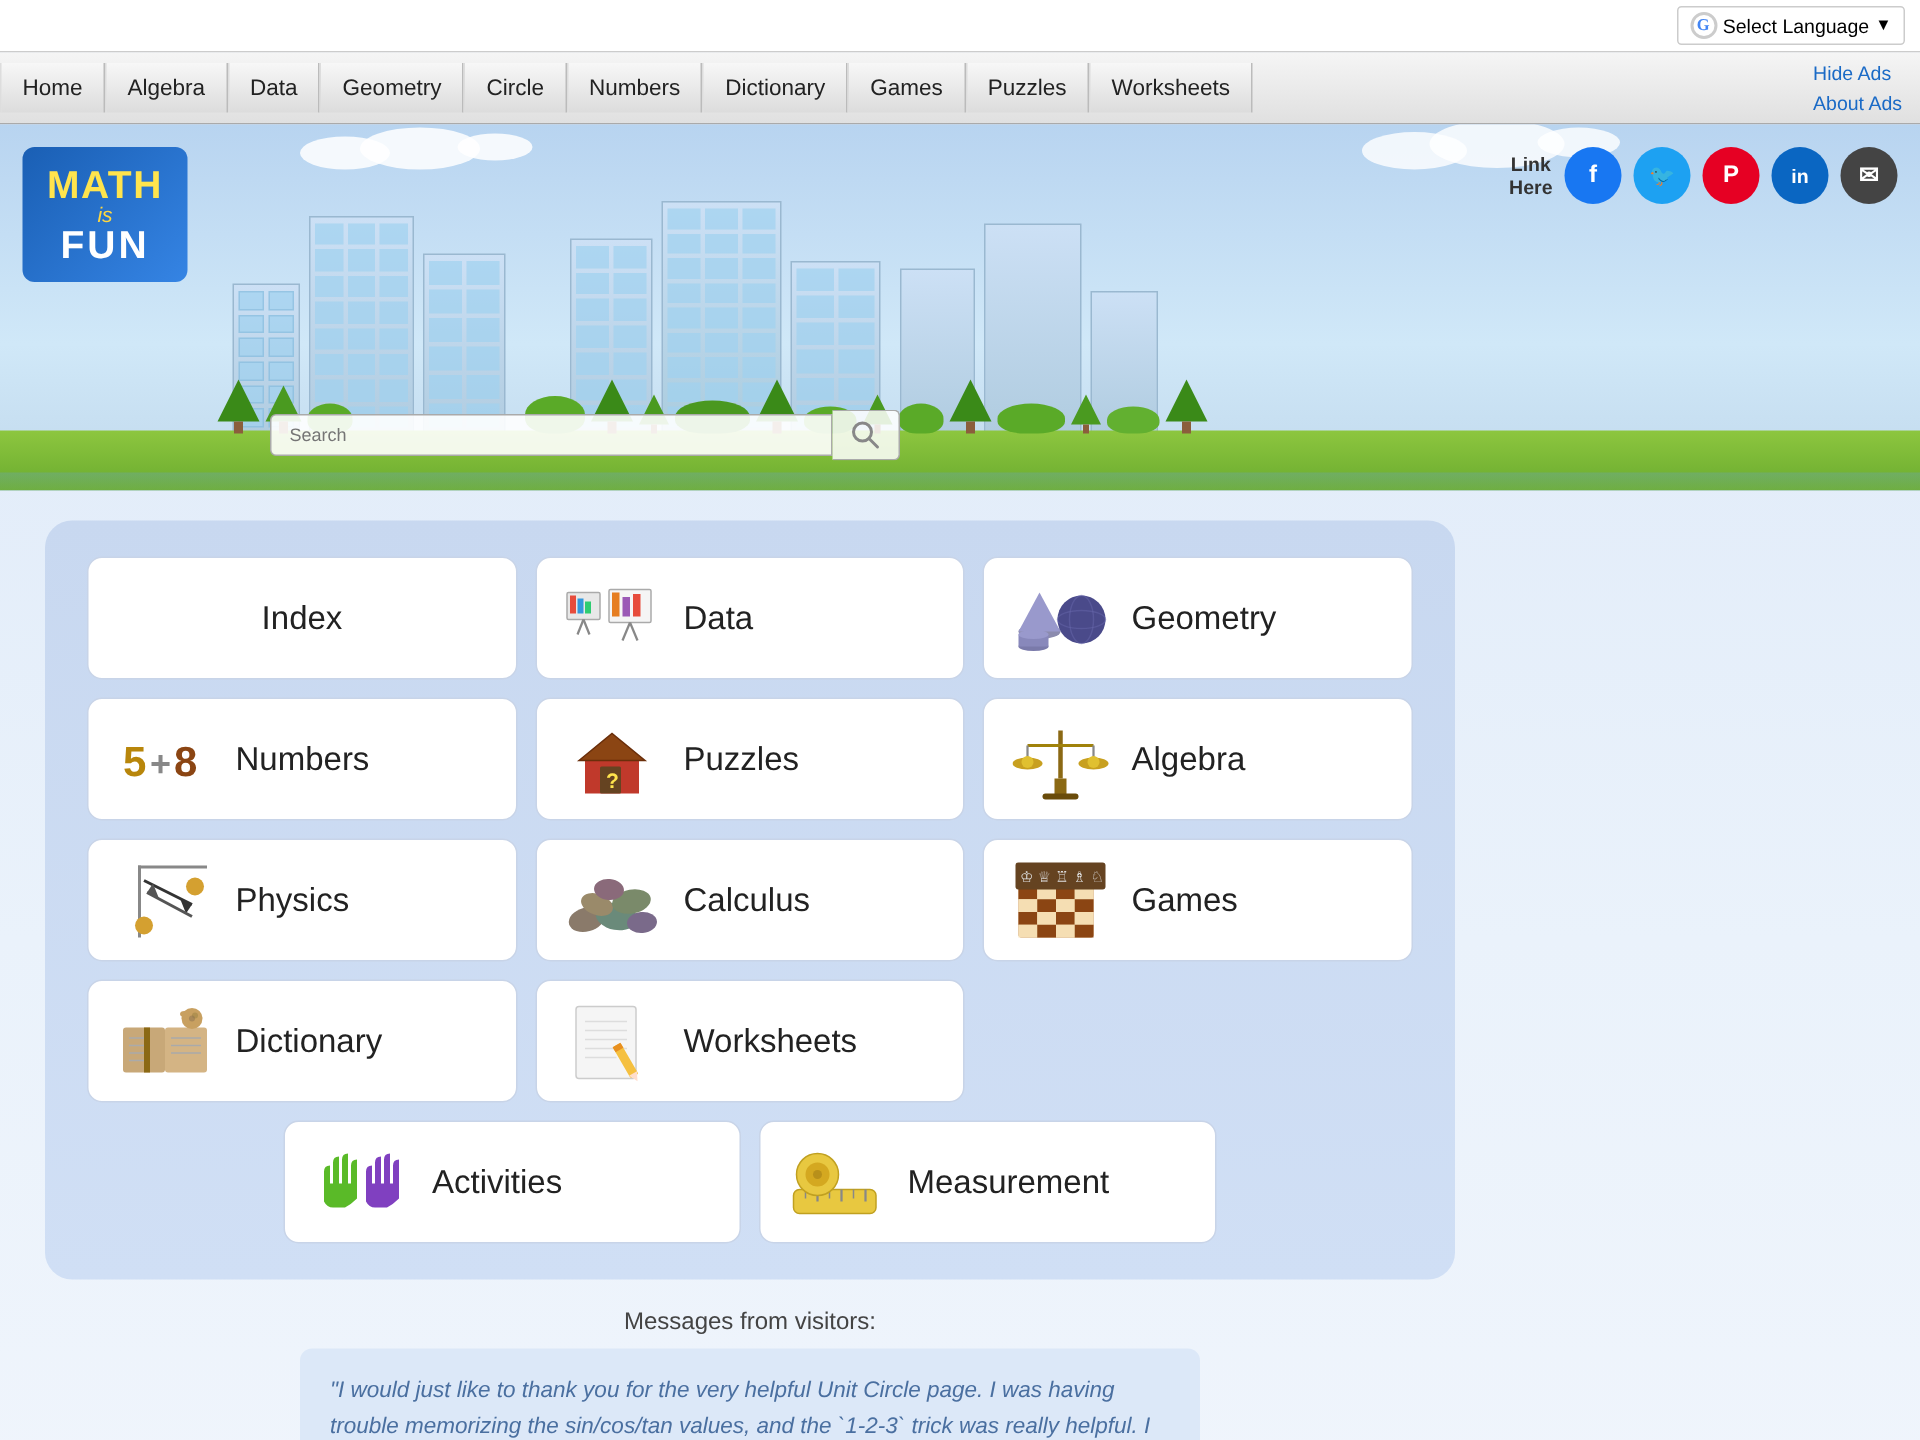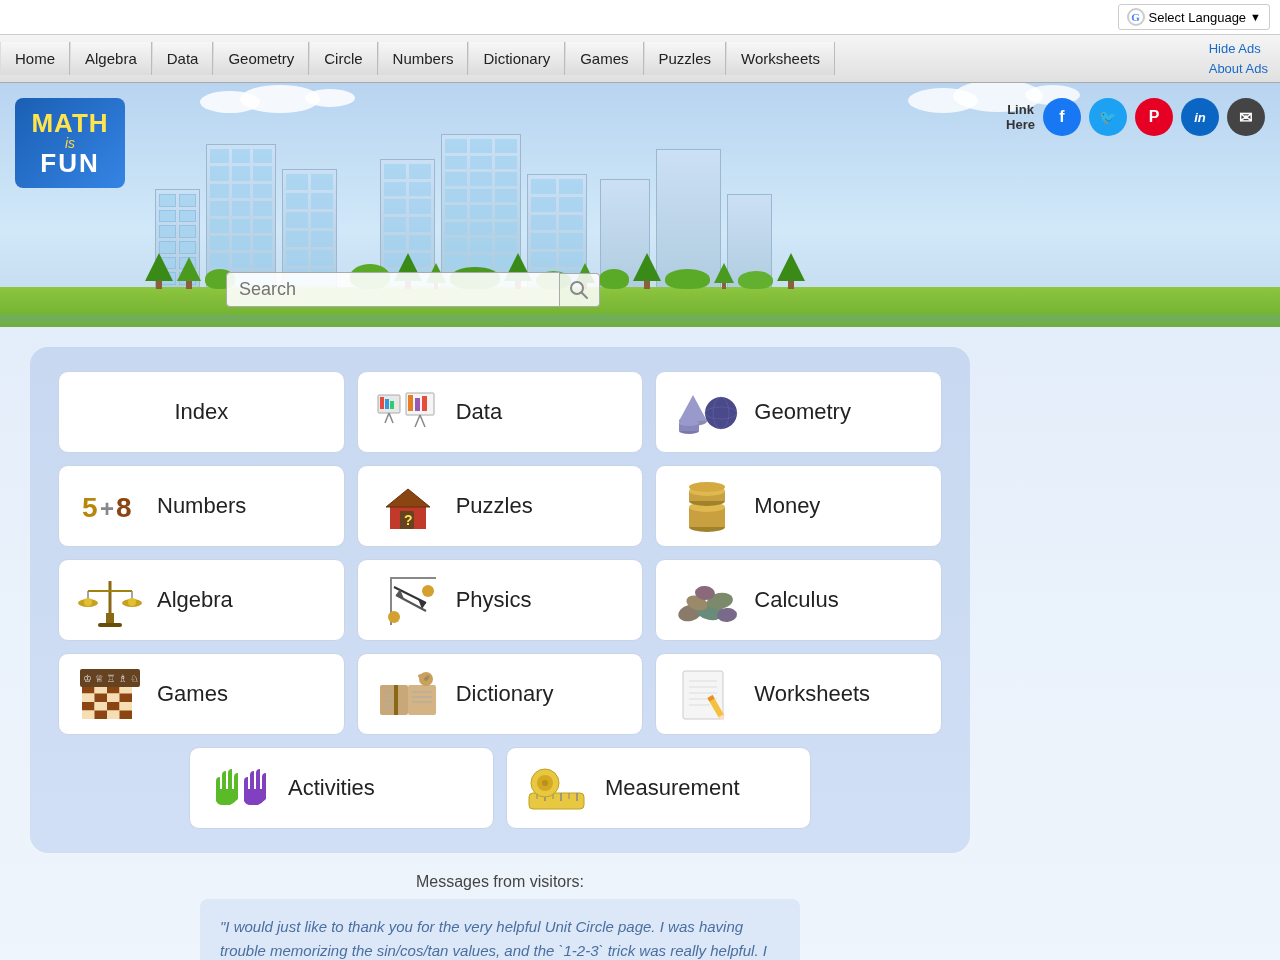--- a/index.html
+++ b/index.html
@@ -130,24 +130,23 @@
       width: 420px;
       display: flex;
       align-items: center;
       z-index: 10;
     }
     #search-input-field {
       width: 380px;
       padding: 6px 12px;
       border: 1px solid #aaa;
       border-radius: 4px 0 0 4px;
-      font-size: 18px;
+      font-size: 12px;
       color: #888;
       background: rgba(255,255,255,0.9);
-      margin-left: 46px;
     }
     #search-btn {
       width: 46px;
       height: 34px;
       background: rgba(255,255,255,0.85);
       border: 1px solid #aaa;
       border-left: none;
       border-radius: 0 4px 4px 0;
       cursor: pointer;
       display: flex;
@@ -591,21 +590,21 @@
     <button class="social-btn fb">
       <span>f</span>
     </button>
     <button class="social-btn tw">
       <span style="font-size:14px;">🐦</span>
     </button>
     <button class="social-btn pt">
       <span style="font-size:16px;">P</span>
     </button>
     <button class="social-btn li">
-      <span style="font-size:13px;font-weight:bold;font-style:italic;">in</span>
+      <span style="font-size:13px;font-weight:bold;">in</span>
     </button>
     <button class="social-btn em">
       <span style="font-size:16px;">✉</span>
     </button>
   </div>
 </div>
 
 <div id="main-content" style="padding: 20px 30px; max-width:1000px;">
   <div id="topic-grid-container">
     <div id="topic-grid">
@@ -677,35 +676,20 @@
             <rect x="14" y="28" width="36" height="22" fill="#c0392b"></rect>
             <rect x="24" y="32" width="14" height="18" fill="#654321" rx="1"></rect>
             <text x="28" y="46" font-size="14" font-weight="bold" fill="#ffe44d">?</text>
 
             <polygon points="10,28 32,10 54,28" fill="none" stroke="#6a2e0a" stroke-width="1"></polygon>
           </svg>
         </div>
         <span class="topic-label">Puzzles</span>
       </div>
 
-      <div class="topic-card">
-        <div class="topic-icon">
-
-          <svg width="65" height="55" viewBox="0 0 65 55">
-            <ellipse cx="32" cy="48" rx="18" ry="5" fill="#a0822a"></ellipse>
-            <rect x="14" y="28" width="36" height="20" fill="#c8a040"></rect>
-            <ellipse cx="32" cy="28" rx="18" ry="5" fill="#e0b850"></ellipse>
-            <ellipse cx="32" cy="22" rx="18" ry="5" fill="#a0822a"></ellipse>
-            <rect x="14" y="12" width="36" height="10" fill="#c8a040"></rect>
-            <ellipse cx="32" cy="12" rx="18" ry="5" fill="#e0b850"></ellipse>
-            <ellipse cx="32" cy="8" rx="18" ry="5" fill="#d4aa40"></ellipse>
-          </svg>
-        </div>
-        <span class="topic-label">Money</span>
-      </div>
 
       <div class="topic-card">
         <div class="topic-icon">
 
           <svg width="65" height="55" viewBox="0 0 65 55">
             <line x1="32" y1="8" x2="32" y2="40" stroke="#8B6914" stroke-width="3"></line>
             <line x1="10" y1="18" x2="54" y2="18" stroke="#a0820a" stroke-width="2"></line>
             <line x1="10" y1="18" x2="10" y2="28" stroke="#888" stroke-width="1.5"></line>
             <line x1="54" y1="18" x2="54" y2="28" stroke="#888" stroke-width="1.5"></line>
             <ellipse cx="10" cy="30" rx="10" ry="4" fill="#c8a020"></ellipse>

